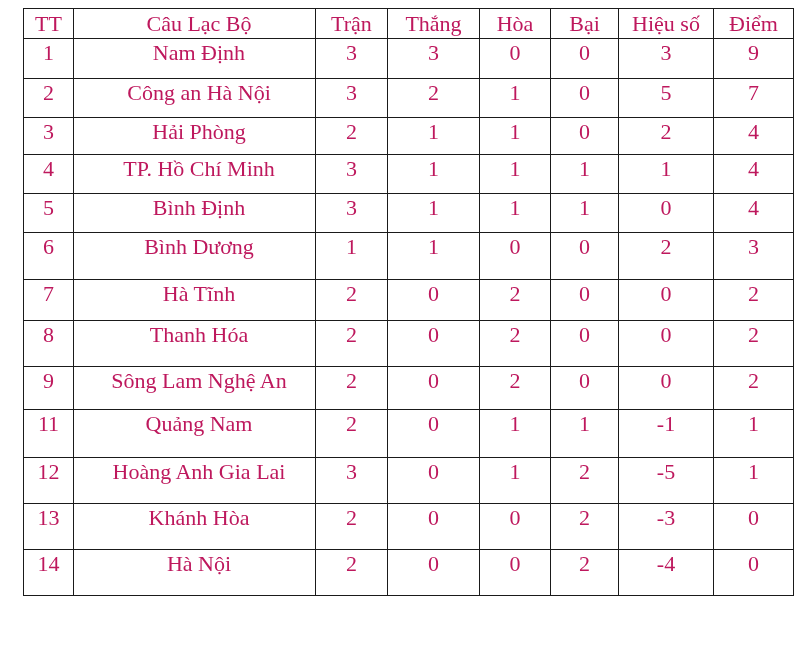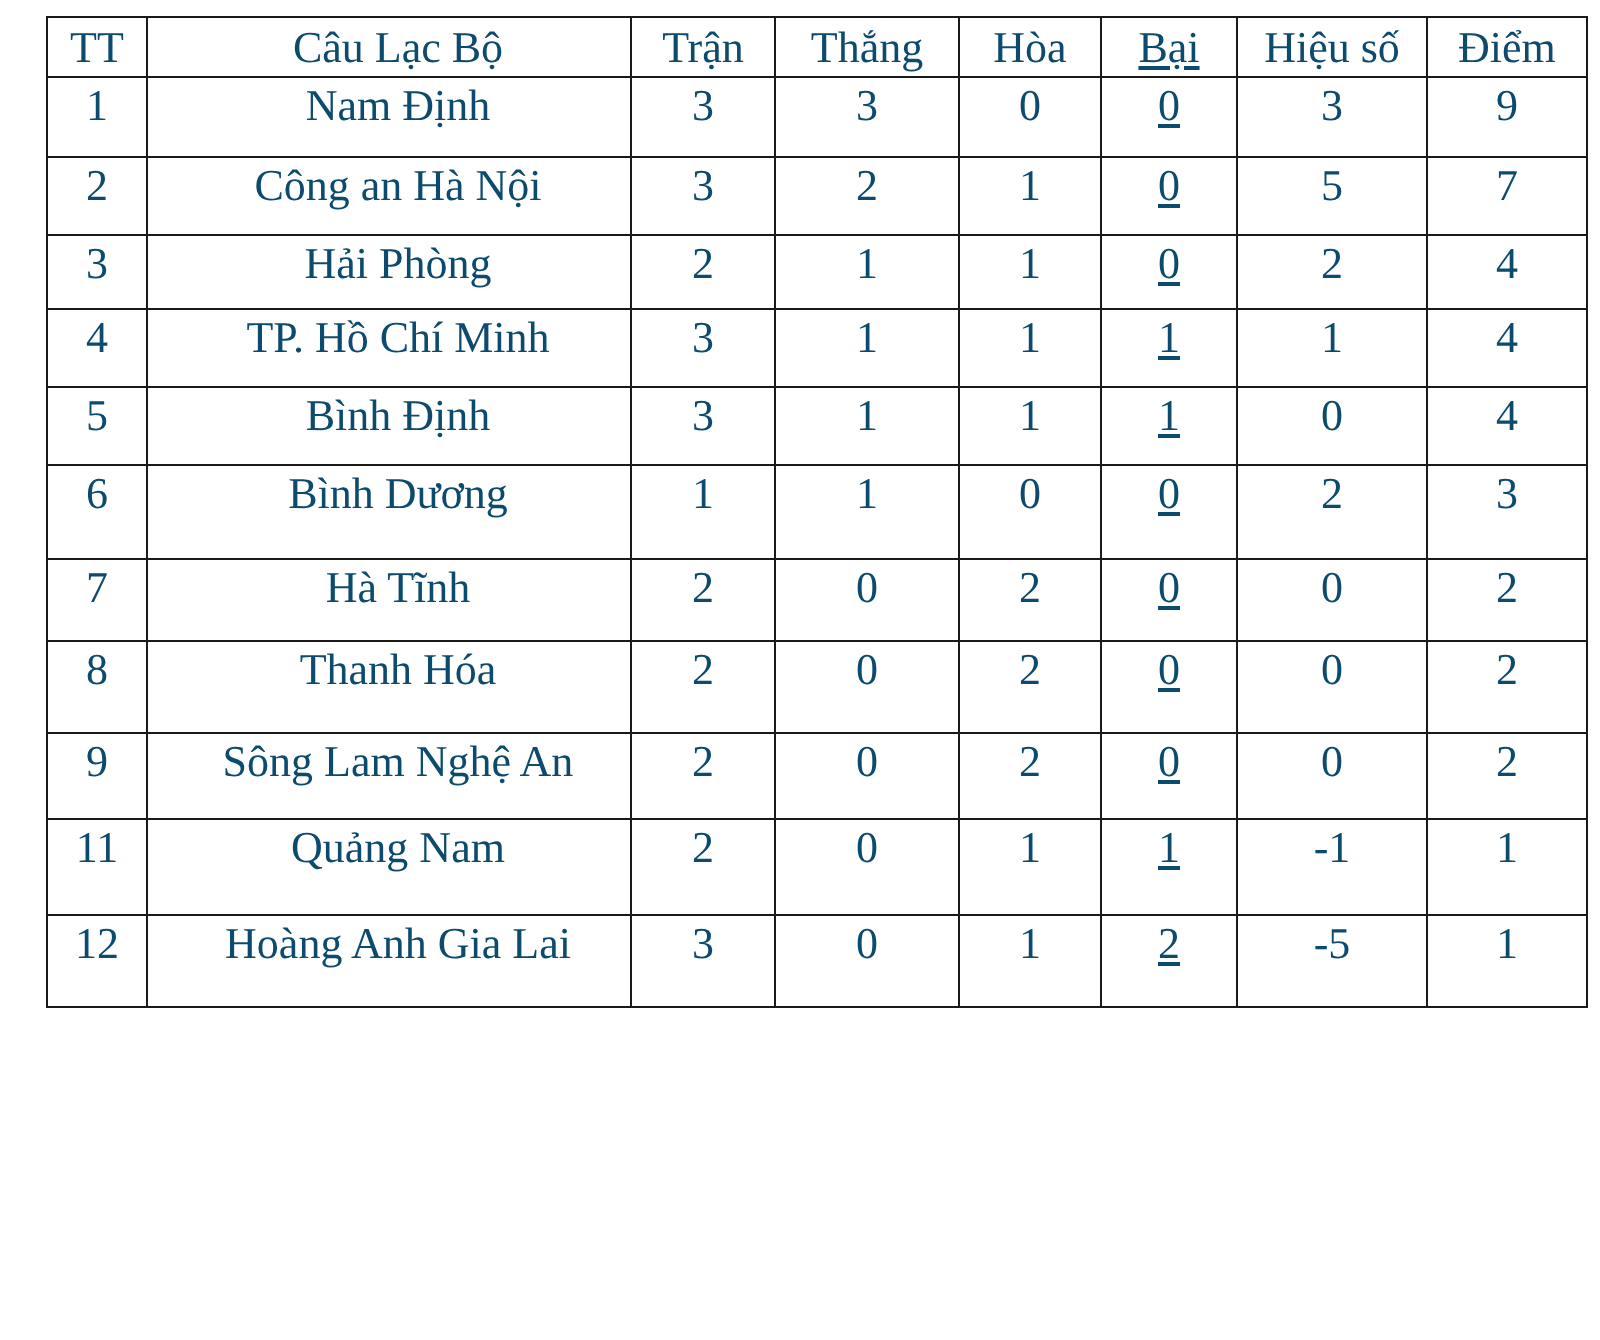--- a/index.html
+++ b/index.html
@@ -4,40 +4,40 @@
   <style>
     html, body { margin: 0; padding: 0; background: #ffffff; }
     body { width: 800px; height: 670px; position: relative; overflow: hidden; }
     .standings {
       position: absolute;
       left: 23px; top: 8px;
       border-collapse: collapse;
       table-layout: fixed;
       font-family: "Liberation Serif", "DejaVu Serif", serif;
       font-size: 22px;
-      color: #0c4a6e;
+      color: #be185d;
     }
     .standings th, .standings td {
       border: 1.5px solid #1a1a1a;
       padding: 0;
       vertical-align: top;
       line-height: 26px;
       font-weight: normal;
       white-space: nowrap;
       overflow: hidden;
     }
     .standings th { padding-top: 2px; }
     .standings td { padding-top: 1px; }
     .c-tt { width: 49px; text-align: center; }
     .c-club { width: 241px; text-align: center; padding-left: 9px !important; }
     .c-num { text-align: center; }
     .c-tran { width: 71px; }
     .c-thang { width: 91px; }
     .c-hoa { width: 70px; }
-    .c-bai { width: 67px; text-decoration: underline; }
+    .c-bai { width: 67px; }
     .c-hs { width: 94px; }
     .c-diem { width: 79px; }
     .standings th.c-club { width: 232px; }
     .standings td.c-club { width: 232px; }
   </style>
 </head>
 <body>
 
 <table class="standings">
   <thead>
@@ -156,14 +156,34 @@
       <tr style="height: 46px;">
         <td class="c-tt">12</td>
         <td class="c-club">Hoàng Anh Gia Lai</td>
         <td class="c-num c-tran">3</td>
         <td class="c-num c-thang">0</td>
         <td class="c-num c-hoa">1</td>
         <td class="c-num c-bai">2</td>
         <td class="c-num c-hs">-5</td>
         <td class="c-num c-diem">1</td>
       </tr>
+      <tr style="height: 46px;">
+        <td class="c-tt">13</td>
+        <td class="c-club">Khánh Hòa</td>
+        <td class="c-num c-tran">2</td>
+        <td class="c-num c-thang">0</td>
+        <td class="c-num c-hoa">0</td>
+        <td class="c-num c-bai">2</td>
+        <td class="c-num c-hs">-3</td>
+        <td class="c-num c-diem">0</td>
+      </tr>
+      <tr style="height: 46px;">
+        <td class="c-tt">14</td>
+        <td class="c-club">Hà Nội</td>
+        <td class="c-num c-tran">2</td>
+        <td class="c-num c-thang">0</td>
+        <td class="c-num c-hoa">0</td>
+        <td class="c-num c-bai">2</td>
+        <td class="c-num c-hs">-4</td>
+        <td class="c-num c-diem">0</td>
+      </tr>
     </tbody>
 </table>
 
 </body></html>

